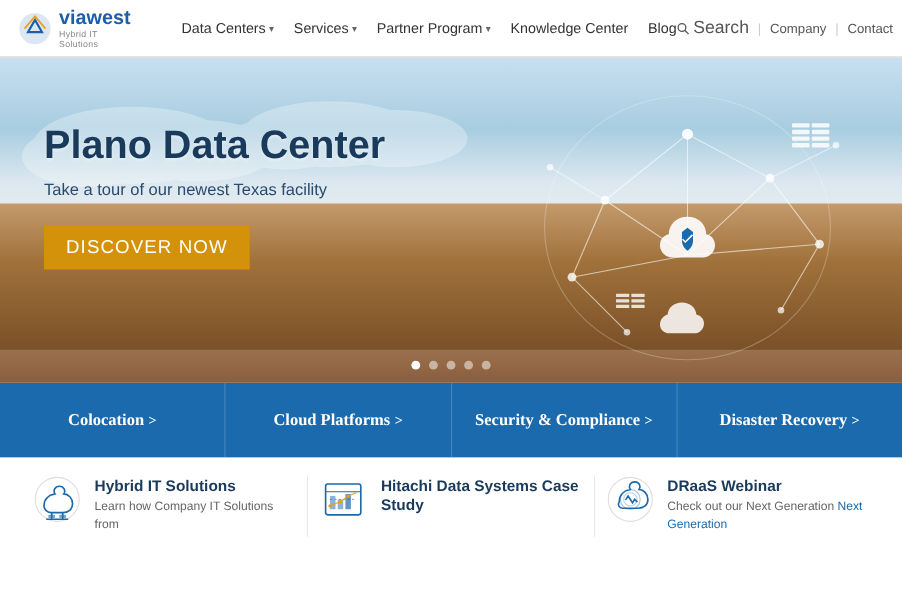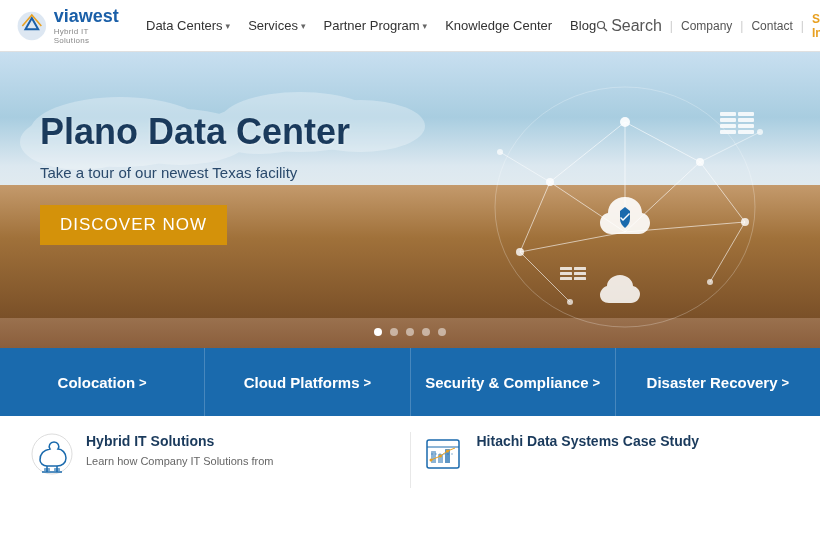--- a/index.html
+++ b/index.html
@@ -12,21 +12,21 @@
       height: 52px;
       padding: 0 16px;
       background: #fff;
       border-bottom: 1px solid #e0e0e0;
       position: relative;
       z-index: 10;
     }
     .logo-area {
       display: flex;
       align-items: center;
-      margin-right: 20px;
+      margin-right: 39px;
       min-width: 110px;
       justify-content: flex-end;
     }
     .logo-icon {
       width: 32px;
       height: 32px;
       margin-right: 6px;
     }
     .logo-text-area {
       display: flex;
@@ -139,20 +139,21 @@
       border-radius: 50%;
       background: rgba(255,255,255,0.5);
     }
     .dot.active { background: #fff; }
 
     
     .service-tiles {
       display: flex;
       height: 68px;
       background: #1a6aad;
+      font-family: Liberation Serif, serif;
     }
     .tile {
       flex: 1;
       display: flex;
       align-items: center;
       justify-content: center;
       color: #fff;
       font-size: 15px;
       font-weight: bold;
       cursor: pointer;
@@ -402,13 +403,31 @@
         <circle cx="19.5" cy="24" r="1.5" fill="#e8a020"></circle>
         <circle cx="26.5" cy="19" r="1.5" fill="#e8a020"></circle>
         <polyline points="10,28 19.5,24 26.5,19 34,16" fill="none" stroke="#e8a020" stroke-width="1"></polyline>
       </svg>
     </div>
     <div class="bottom-text">
       <div class="bottom-title">Hitachi Data Systems Case Study</div>
     </div>
   </div>
 
+  <div class="bottom-item">
+    <div class="bottom-icon">
+      <svg width="44" height="44" viewBox="0 0 44 44">
+        <circle cx="22" cy="22" r="20" fill="none" stroke="#ddd" stroke-width="1"></circle>
+        <path d="M12 24 C12 18 16 14 22 13 C20 10 22 6 26 6 C30 6 32 10 30 13 C34 13 38 17 38 22 C38 27 34 30 29 30 L15 30 C12 30 10 27 12 24Z" fill="none" stroke="#1a6aad" stroke-width="1.5"></path>
+        <path d="M18 22 L20 19 L24 25 L26 22 L28 24" fill="none" stroke="#1a6aad" stroke-width="1.5" stroke-linecap="round"></path>
+        <circle cx="22" cy="22" r="9" fill="none" stroke="#1a6aad" stroke-width="1" opacity="0.4"></circle>
+        <circle cx="22" cy="22" r="6" fill="none" stroke="#1a6aad" stroke-width="1" opacity="0.3"></circle>
+      </svg>
+    </div>
+    <div class="bottom-text">
+      <div class="bottom-title">DRaaS Webinar</div>
+      <div class="bottom-desc">
+        <span>Check out our Next Generation</span>
+        <span class="link"> Next Generation</span>
+      </div>
+    </div>
+  </div>
 </div>
 
 </body></html>

